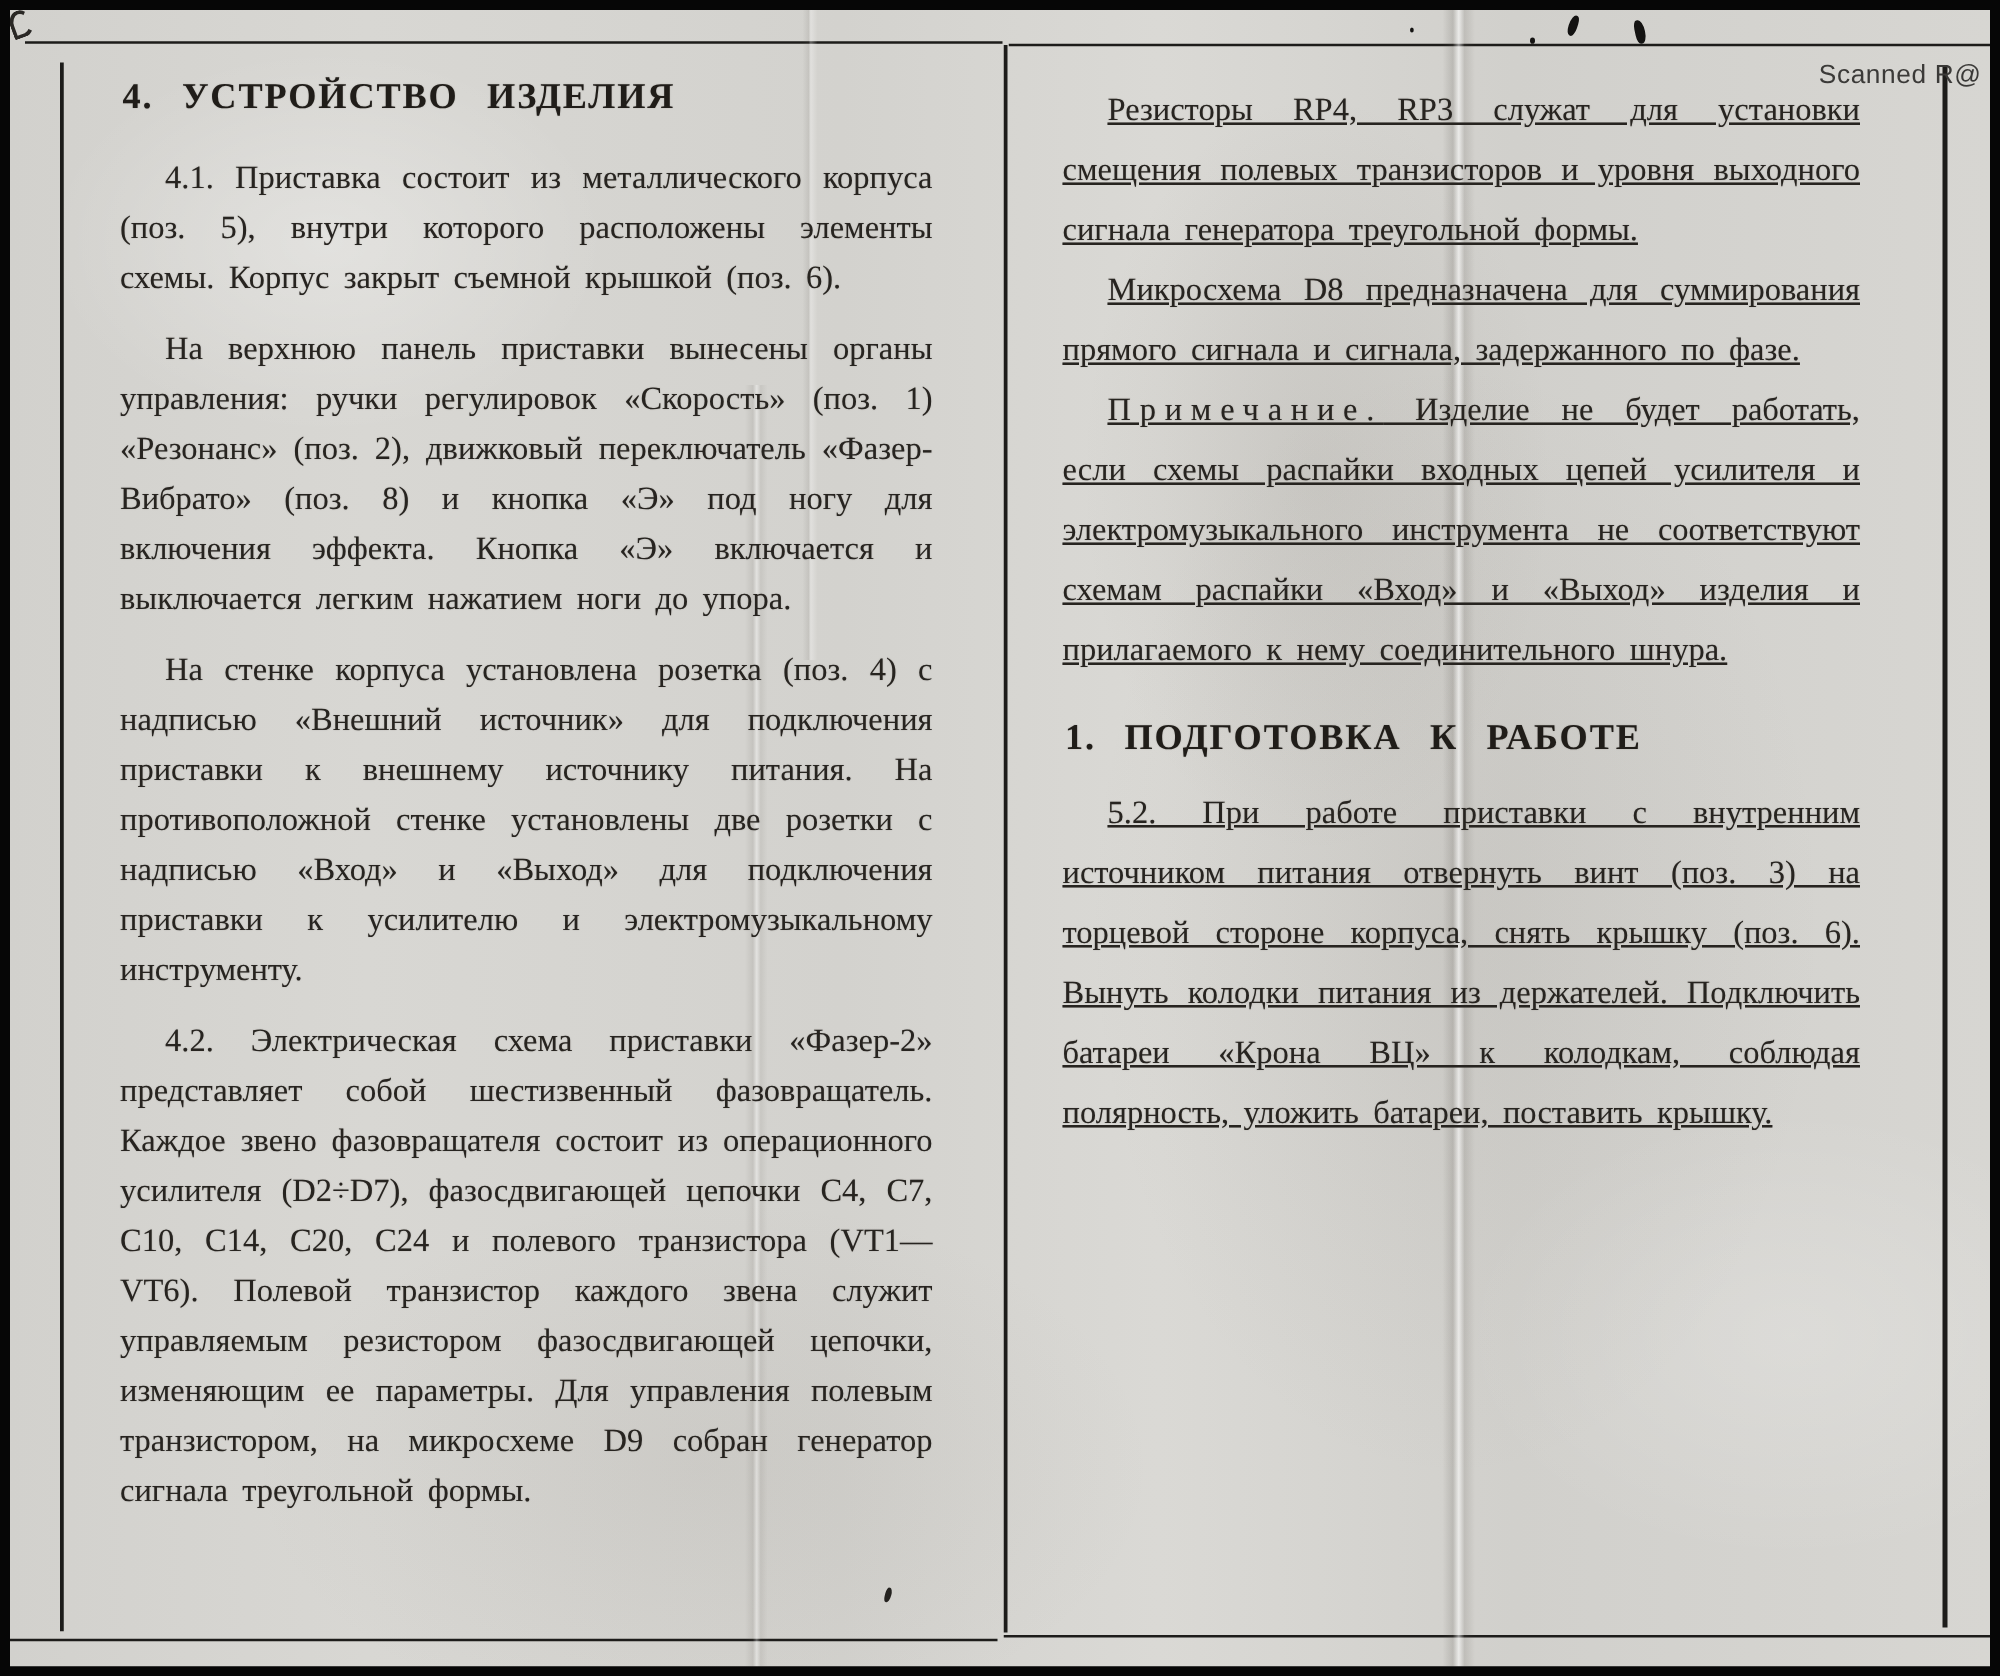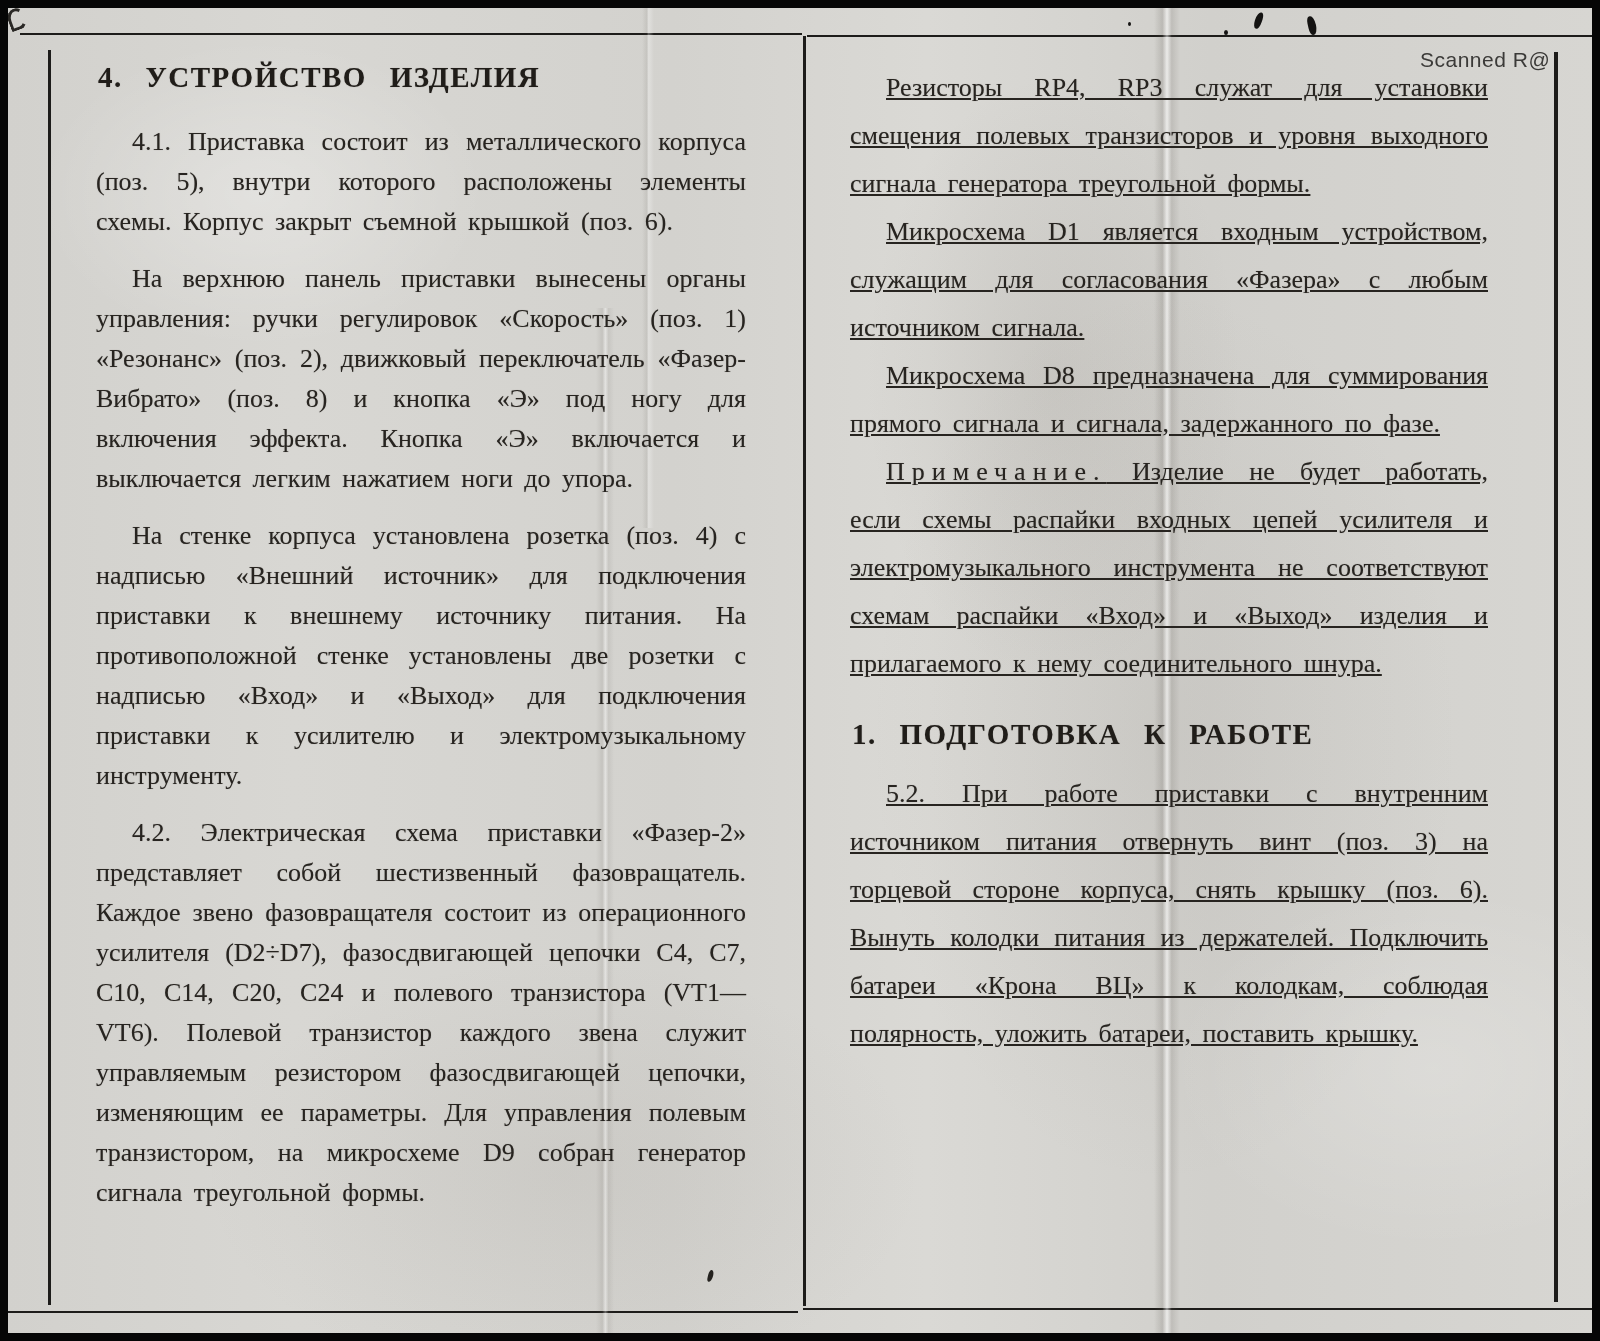--- a/index.html
+++ b/index.html
@@ -95,21 +95,21 @@
     color:#201d19;
   }
   .col-left .section-heading{margin-bottom:26px;line-height:38px;}
   .col-right .section-heading{margin-top:22px;margin-bottom:12px;line-height:48px;}
   .note-label{
     letter-spacing:7px;
     word-spacing:0;
   }
   .watermark{
     position:absolute;
-    left:1412px;top:40px;
+    left:1447px;top:40px;
     font-family:"Liberation Sans","DejaVu Sans",sans-serif;
     font-size:21px;
     color:#3b3a38;
     letter-spacing:0.5px;
     text-shadow:none;
   }
 </style>
 </head>
 <body>
 
@@ -139,21 +139,20 @@
     <div class="col col-left">
       <h2 class="section-heading">4. УСТРОЙСТВО ИЗДЕЛИЯ</h2>
       <p class="para">4.1. Приставка состоит из металлического корпуса (поз. 5), внутри которого расположены элементы схемы. Корпус закрыт съемной крышкой (поз. 6).</p>
       <p class="para">На верхнюю панель приставки вынесены органы управления: ручки регулировок «Скорость» (поз. 1) «Резонанс» (поз. 2), движковый переключатель «Фазер-Вибрато» (поз. 8) и кнопка «Э» под ногу для включения эффекта. Кнопка «Э» включается и выключается легким нажатием ноги до упора.</p>
       <p class="para">На стенке корпуса установлена розетка (поз. 4) с надписью «Внешний источник» для подключения приставки к внешнему источнику питания. На противоположной стенке установлены две розетки с надписью «Вход» и «Выход» для подключения приставки к усилителю и электромузыкальному инструменту.</p>
       <p class="para">4.2. Электрическая схема приставки «Фазер-2» представляет собой шестизвенный фазовращатель. Каждое звено фазовращателя состоит из операционного усилителя (D2÷D7), фазосдвигающей цепочки С4, С7, С10, С14, С20, С24 и полевого транзистора (VT1—VT6). Полевой транзистор каждого звена служит управляемым резистором фазосдвигающей цепочки, изменяющим ее параметры. Для управления полевым транзистором, на микросхеме D9 собран генератор сигнала треугольной формы.</p>
     </div>
 
     <div class="col col-right">
       <p class="para">Резисторы RP4, RP3 служат для установки смещения полевых транзисторов и уровня выходного сигнала генератора треугольной формы.</p>
-      <p class="para">Микросхема D1 является входным устройством, служащим для согласования «Фазера» с любым источником сигнала.</p>
       <p class="para">Микросхема D8 предназначена для суммирования прямого сигнала и сигнала, задержанного по фазе.</p>
       <p class="para"><span class="note-label">Примечание.</span> <span>Изделие не будет работать, если схемы распайки входных цепей усилителя и электромузыкального инструмента не соответствуют схемам распайки «Вход» и «Выход» изделия и прилагаемого к нему соединительного шнура.</span></p>
       <h2 class="section-heading">1. ПОДГОТОВКА К РАБОТЕ</h2>
       <p class="para">5.2. При работе приставки с внутренним источником питания отвернуть винт (поз. 3) на торцевой стороне корпуса, снять крышку (поз. 6). Вынуть колодки питания из держателей. Подключить батареи «Крона ВЦ» к колодкам, соблюдая полярность, уложить батареи, поставить крышку.</p>
     </div>
 
   </div>
 </div>
 
 </body></html>

